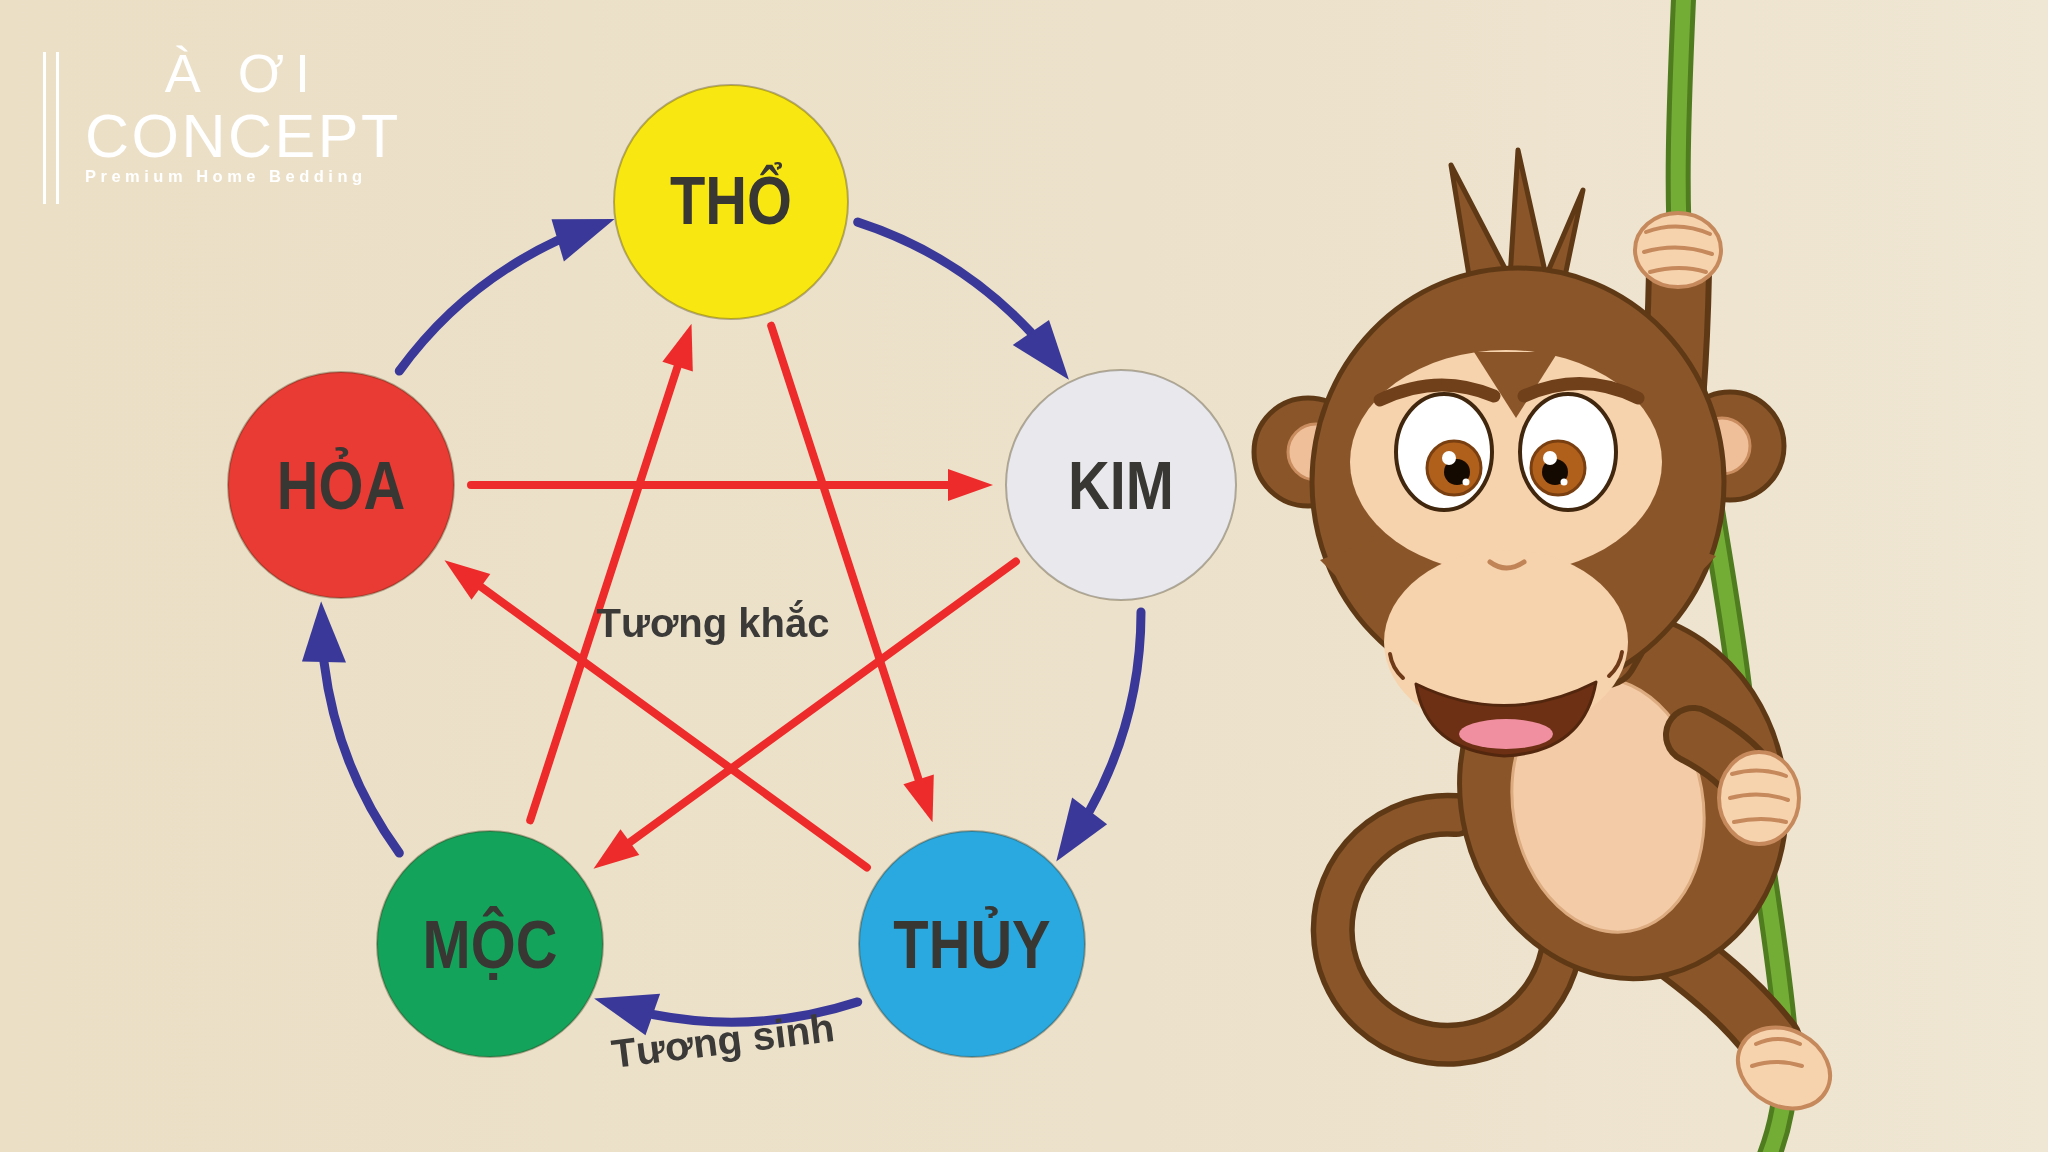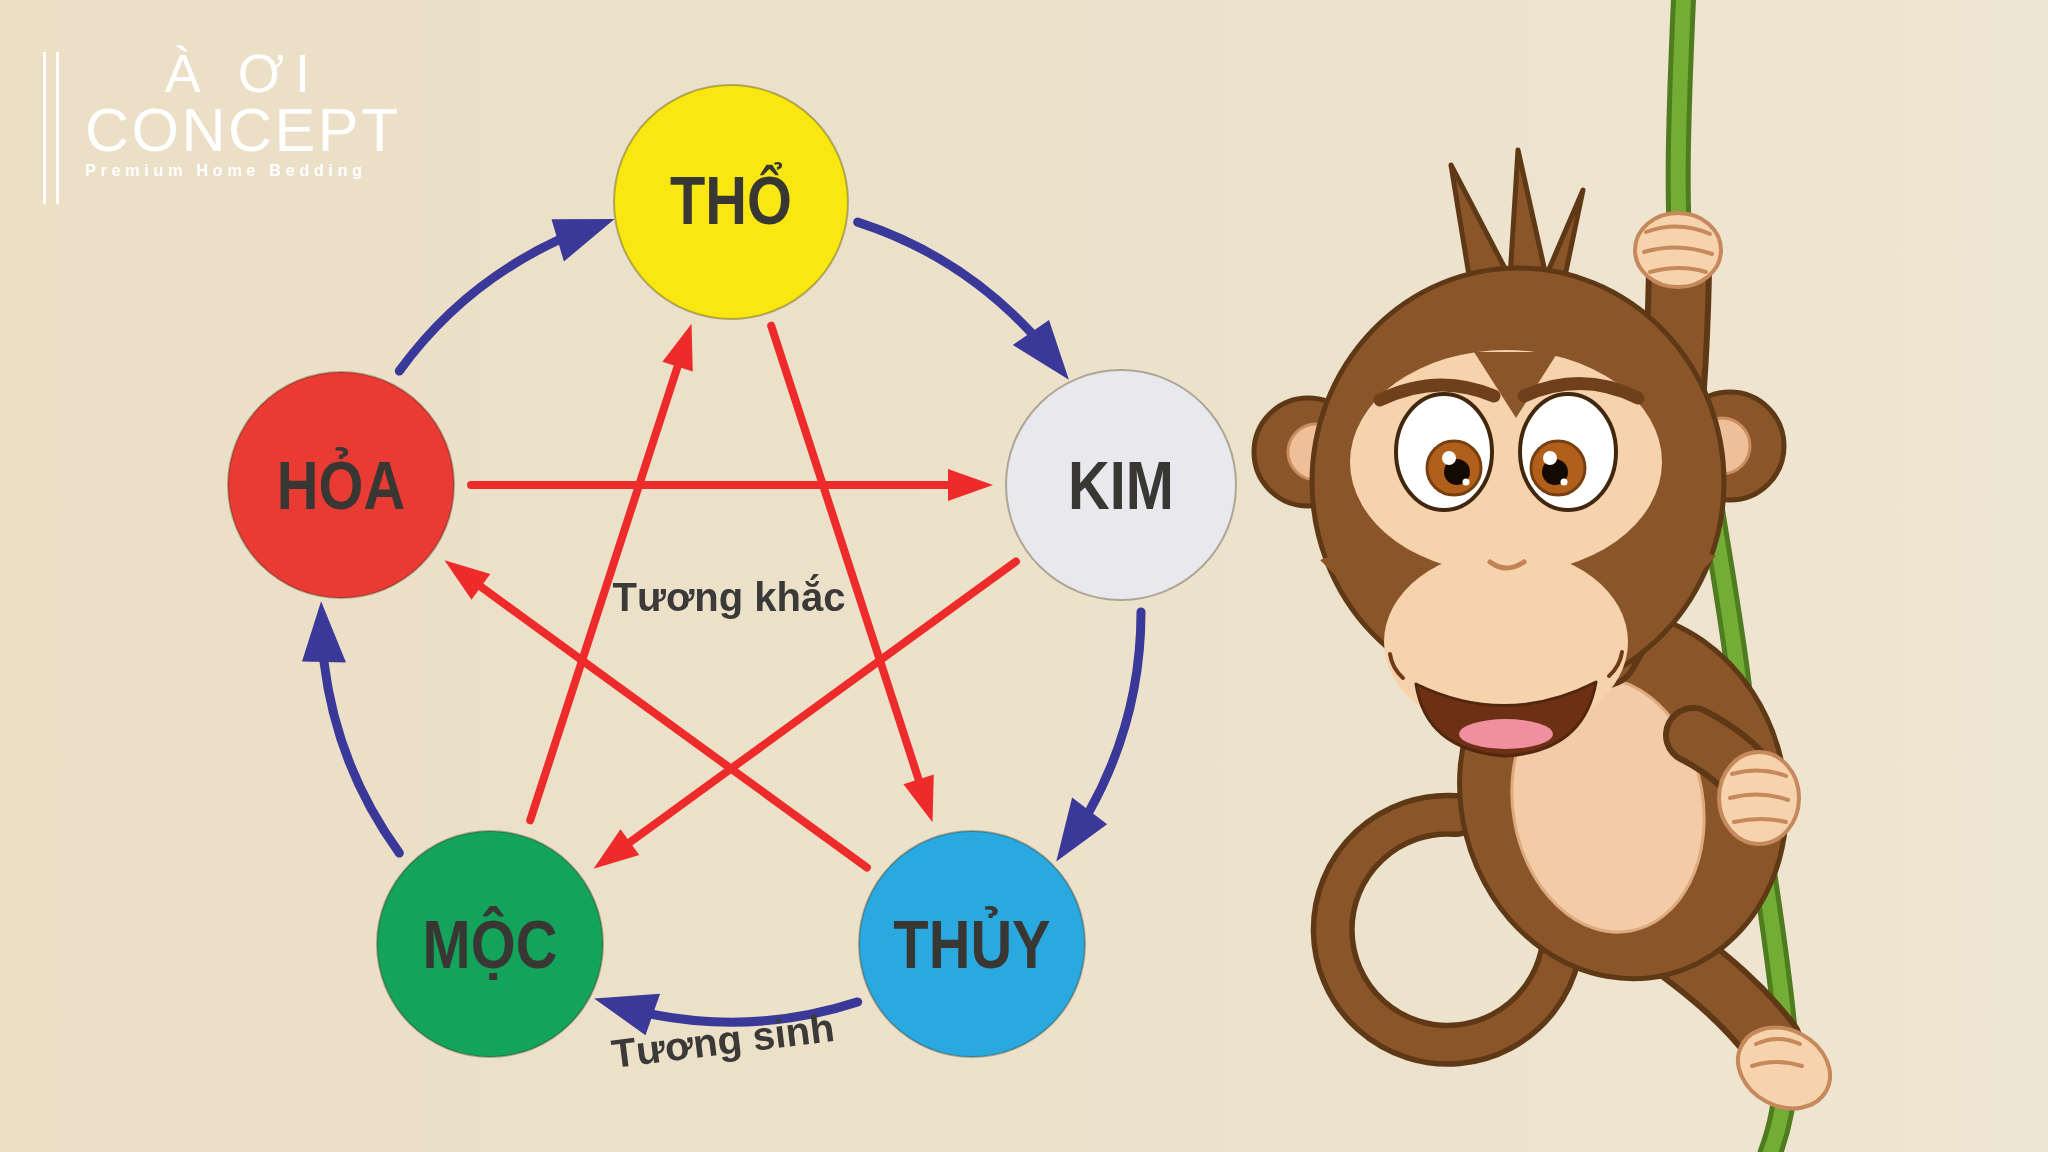--- a/index.html
+++ b/index.html
@@ -9,21 +9,21 @@
   .arc{fill:none;stroke-width:9;stroke-linecap:round;}
   .star-line{stroke-width:8;stroke-linecap:round;}
   .elem-circle{stroke:rgba(60,50,20,0.35);stroke-width:2;}
   .labels{position:absolute;left:0;top:0;width:100%;height:100%;pointer-events:none;}
   .circle-label{position:absolute;transform:translate(-50%,-50%) scaleX(0.85);font-weight:800;font-size:68px;color:#393733;letter-spacing:0px;white-space:nowrap;}
   .cycle-label{position:absolute;transform:translate(-50%,-50%);font-weight:700;font-size:40px;color:#3b3a38;white-space:nowrap;}
   .cycle-label.sinh{transform:translate(-50%,-50%) rotate(-7deg);}
   .logo{position:absolute;left:43px;top:46px;display:flex;gap:26px;color:#ffffff;}
   .logo-bar{width:10px;height:152px;border-left:3px solid #fff;border-right:3px solid #fff;margin-top:6px;}
   .brand-top{font-size:54px;font-weight:500;letter-spacing:11px;line-height:1.0;text-align:center;}
-  .brand-bottom{font-size:61px;font-weight:500;letter-spacing:2.5px;line-height:1.0;margin-top:0;}
+  .brand-bottom{font-size:61px;font-weight:500;letter-spacing:2.5px;line-height:1.0;margin-top:6px;}
   .tagline{font-size:16.5px;font-weight:700;letter-spacing:4.5px;margin-top:0;}
 </style>
 </head>
 <body>
 
 <div class="page">
 
   <svg class="diagram-svg" viewBox="0 0 2048 1152">
 
     <g>
@@ -142,21 +142,21 @@
       </g>
     </g>
   </svg>
 
   <div class="labels">
     <div class="circle-label" style="left:731px;top:200px;">THỔ</div>
     <div class="circle-label" style="left:1121px;top:485px;">KIM</div>
     <div class="circle-label" style="left:972px;top:944px;">THỦY</div>
     <div class="circle-label" style="left:490px;top:944px;">MỘC</div>
     <div class="circle-label" style="left:341px;top:485px;">HỎA</div>
-    <div class="cycle-label" style="left:713px;top:597px;margin-left:16px;">Tương khắc</div>
+    <div class="cycle-label" style="left:713px;top:623px;">Tương khắc</div>
     <div class="cycle-label sinh" style="left:723px;top:1041px;">Tương sinh</div>
   </div>
 
   <div class="logo">
     <div class="logo-bar"></div>
     <div class="logo-text">
       <div class="brand-top">À ƠI</div>
       <div class="brand-bottom">CONCEPT</div>
       <div class="tagline">Premium Home Bedding</div>
     </div>

